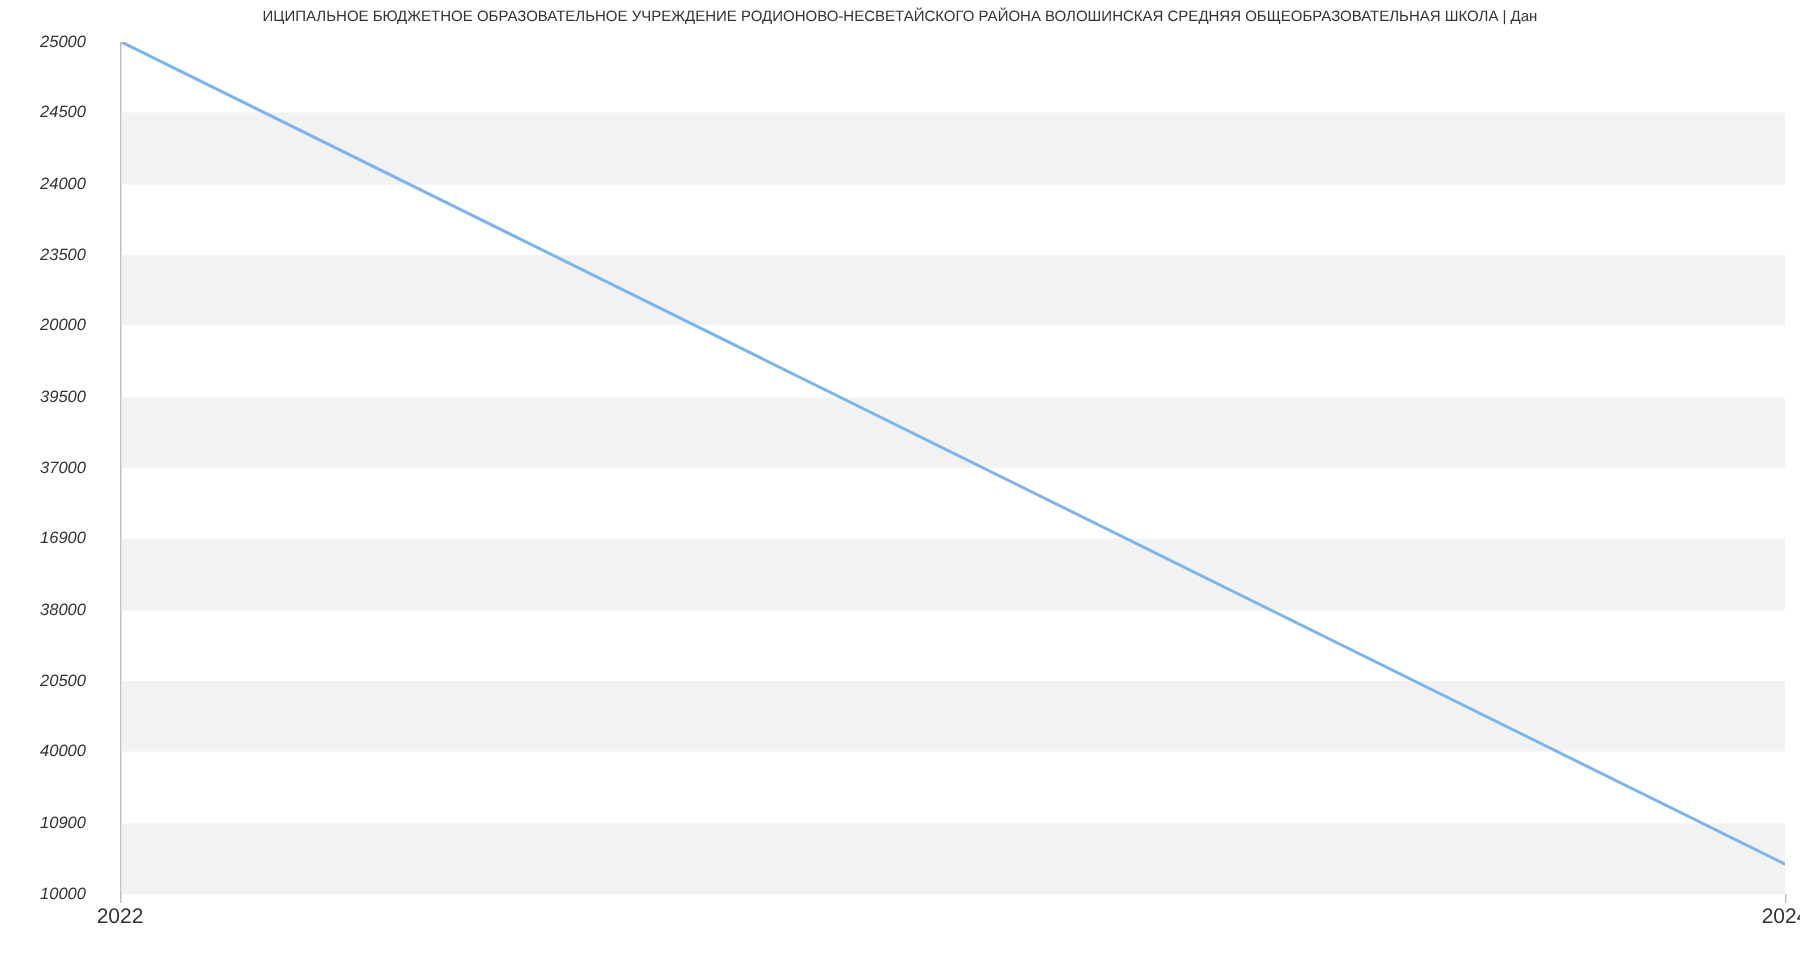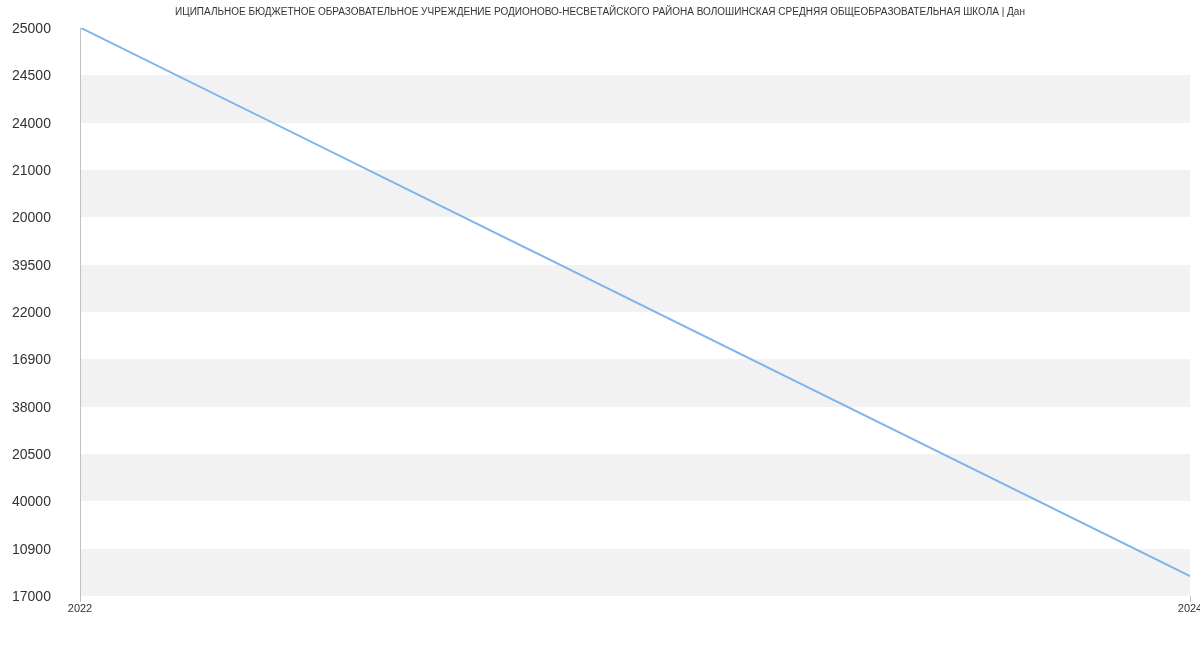--- a/index.html
+++ b/index.html
@@ -40,30 +40,31 @@
     }
     .grid-band {
       position: absolute;
       left: 0;
       width: 100%;
       background: #f2f2f2;
     }
     .y-tick-label {
       position: absolute;
       right: 1128px;
-      font-size: 14px;
+      font-size: 11px;
       color: #333333;
-      text-align: left;
+      text-align: center;
       transform: translateY(-50%);
       width: 60px;
+      font-style: italic;
     }
     .x-tick-label {
       position: absolute;
       top: 574px;
-      font-size: 11px;
+      font-size: 14px;
       color: #333333;
       text-align: center;
       transform: translateX(-50%);
     }
     .x-tick {
       position: absolute;
       width: 1px;
       height: 6px;
       background: #c0c0c0;
       top: 568px;
@@ -87,30 +88,30 @@
       <div class="grid-band" style="top: 47.3333px; height: 47.3333px;"></div>
       <div class="grid-band" style="top: 142px; height: 47.3333px;"></div>
       <div class="grid-band" style="top: 236.667px; height: 47.3333px;"></div>
       <div class="grid-band" style="top: 331.333px; height: 47.3333px;"></div>
       <div class="grid-band" style="top: 426px; height: 47.3333px;"></div>
       <div class="grid-band" style="top: 520.667px; height: 47.3333px;"></div>
     <svg class="data-line" id="data-svg" preserveAspectRatio="none" viewBox="0 0 1110 568">
         <path d="M0 0 L1110 549.0666666666667" stroke="#7cb5ec" stroke-width="2" fill="none"></path>
       </svg>
   </div>
-<div class="y-tick-label" style="top: 568px;">17000</div>
+<div class="y-tick-label" style="top: 568px;">10000</div>
     <div class="y-tick-label" style="top: 520.667px;">10900</div>
     <div class="y-tick-label" style="top: 473.333px;">40000</div>
     <div class="y-tick-label" style="top: 426px;">20500</div>
     <div class="y-tick-label" style="top: 378.667px;">38000</div>
     <div class="y-tick-label" style="top: 331.333px;">16900</div>
-    <div class="y-tick-label" style="top: 284px;">22000</div>
+    <div class="y-tick-label" style="top: 284px;">37000</div>
     <div class="y-tick-label" style="top: 236.667px;">39500</div>
     <div class="y-tick-label" style="top: 189.333px;">20000</div>
-    <div class="y-tick-label" style="top: 142px;">21000</div>
+    <div class="y-tick-label" style="top: 142px;">23500</div>
     <div class="y-tick-label" style="top: 94.6667px;">24000</div>
     <div class="y-tick-label" style="top: 47.3333px;">24500</div>
     <div class="y-tick-label" style="top: 0px;">25000</div>
     <div class="x-tick" style="left: 80px;"></div>
     <div class="x-tick-label" style="left: 80px;">2022</div>
     <div class="x-tick" style="left: 1190px;"></div>
     <div class="x-tick-label" style="left: 1190px;">2024</div>
   </div>
 
 </body></html>

